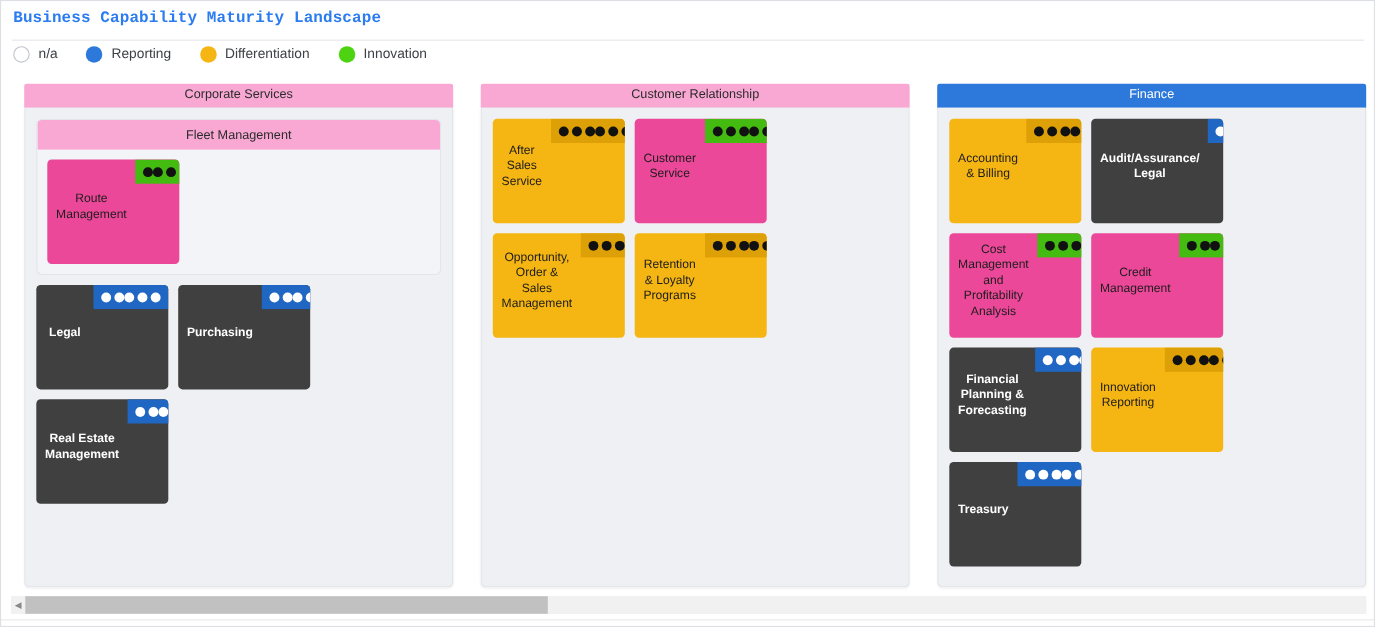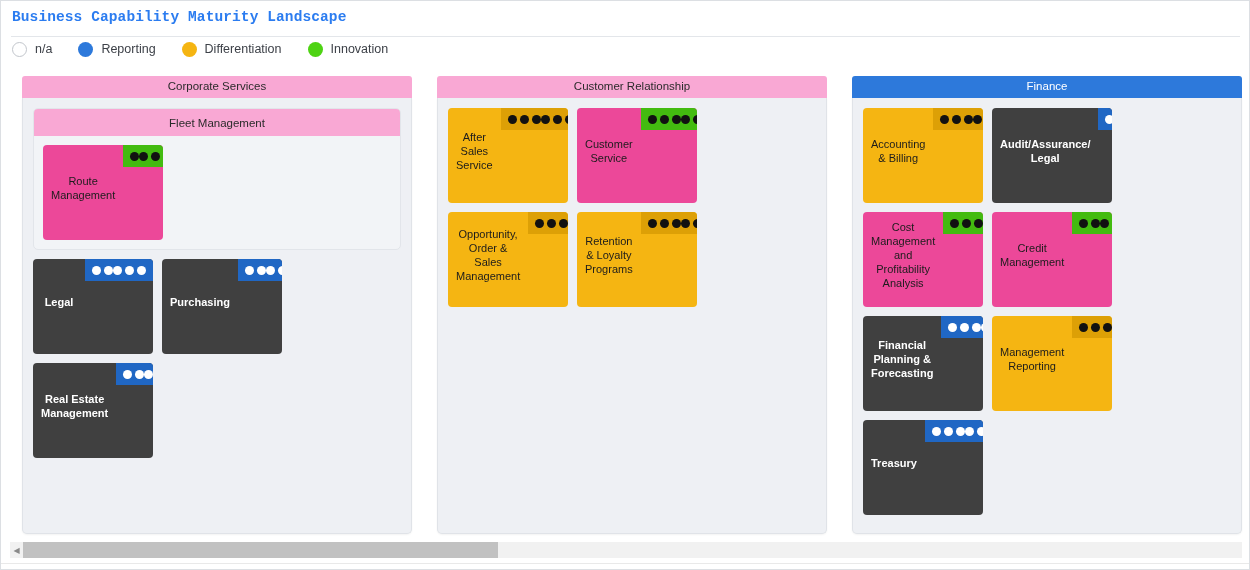--- a/index.html
+++ b/index.html
@@ -387,21 +387,21 @@
               </div>
               <div class="dots">
                 <span class="dot"></span>
                 <span class="dot"></span>
                 <span class="dot"></span>
                 <span class="dot"></span>
               </div>
             </div>
           </div>
           <div class="card t-orange">
-            <div class="card-title">Management Reporting</div>
+            <div class="card-title">Innovation Reporting</div>
             <div class="card-footer">
               <div class="dots">
                 <span class="dot"></span>
                 <span class="dot"></span>
                 <span class="dot"></span>
               </div>
               <div class="dots">
                 <span class="dot"></span>
                 <span class="dot"></span>
                 <span class="dot"></span>

